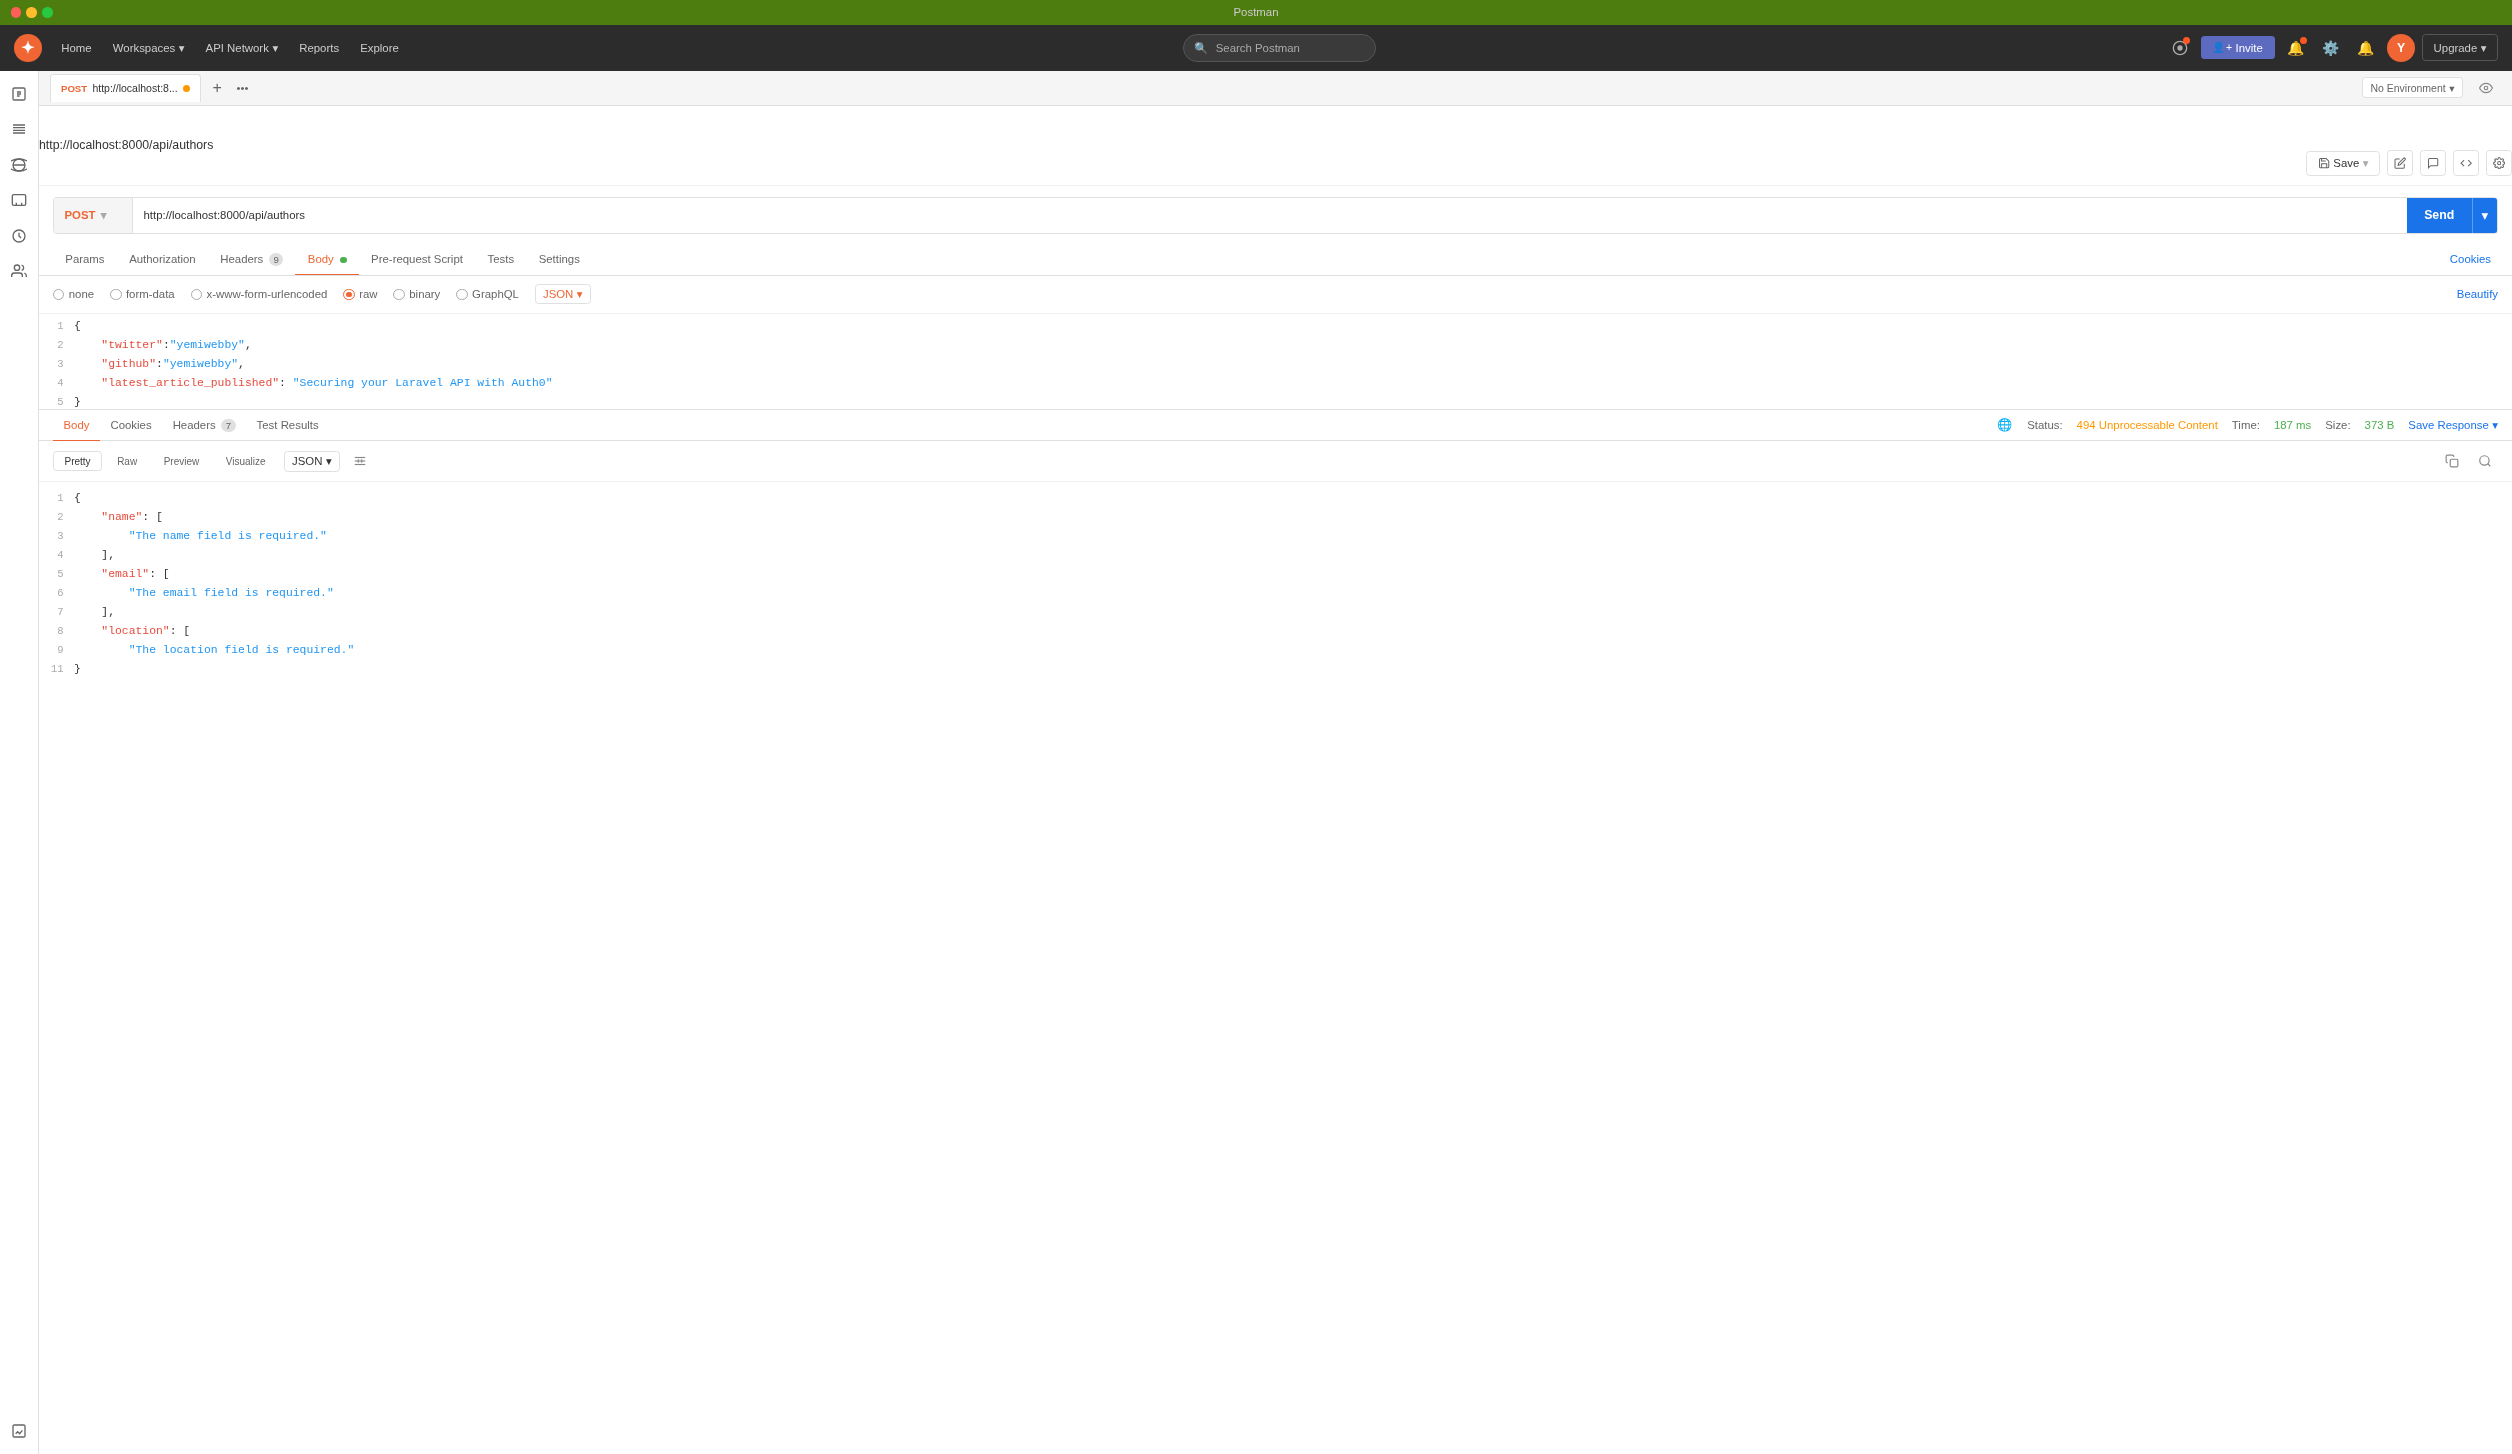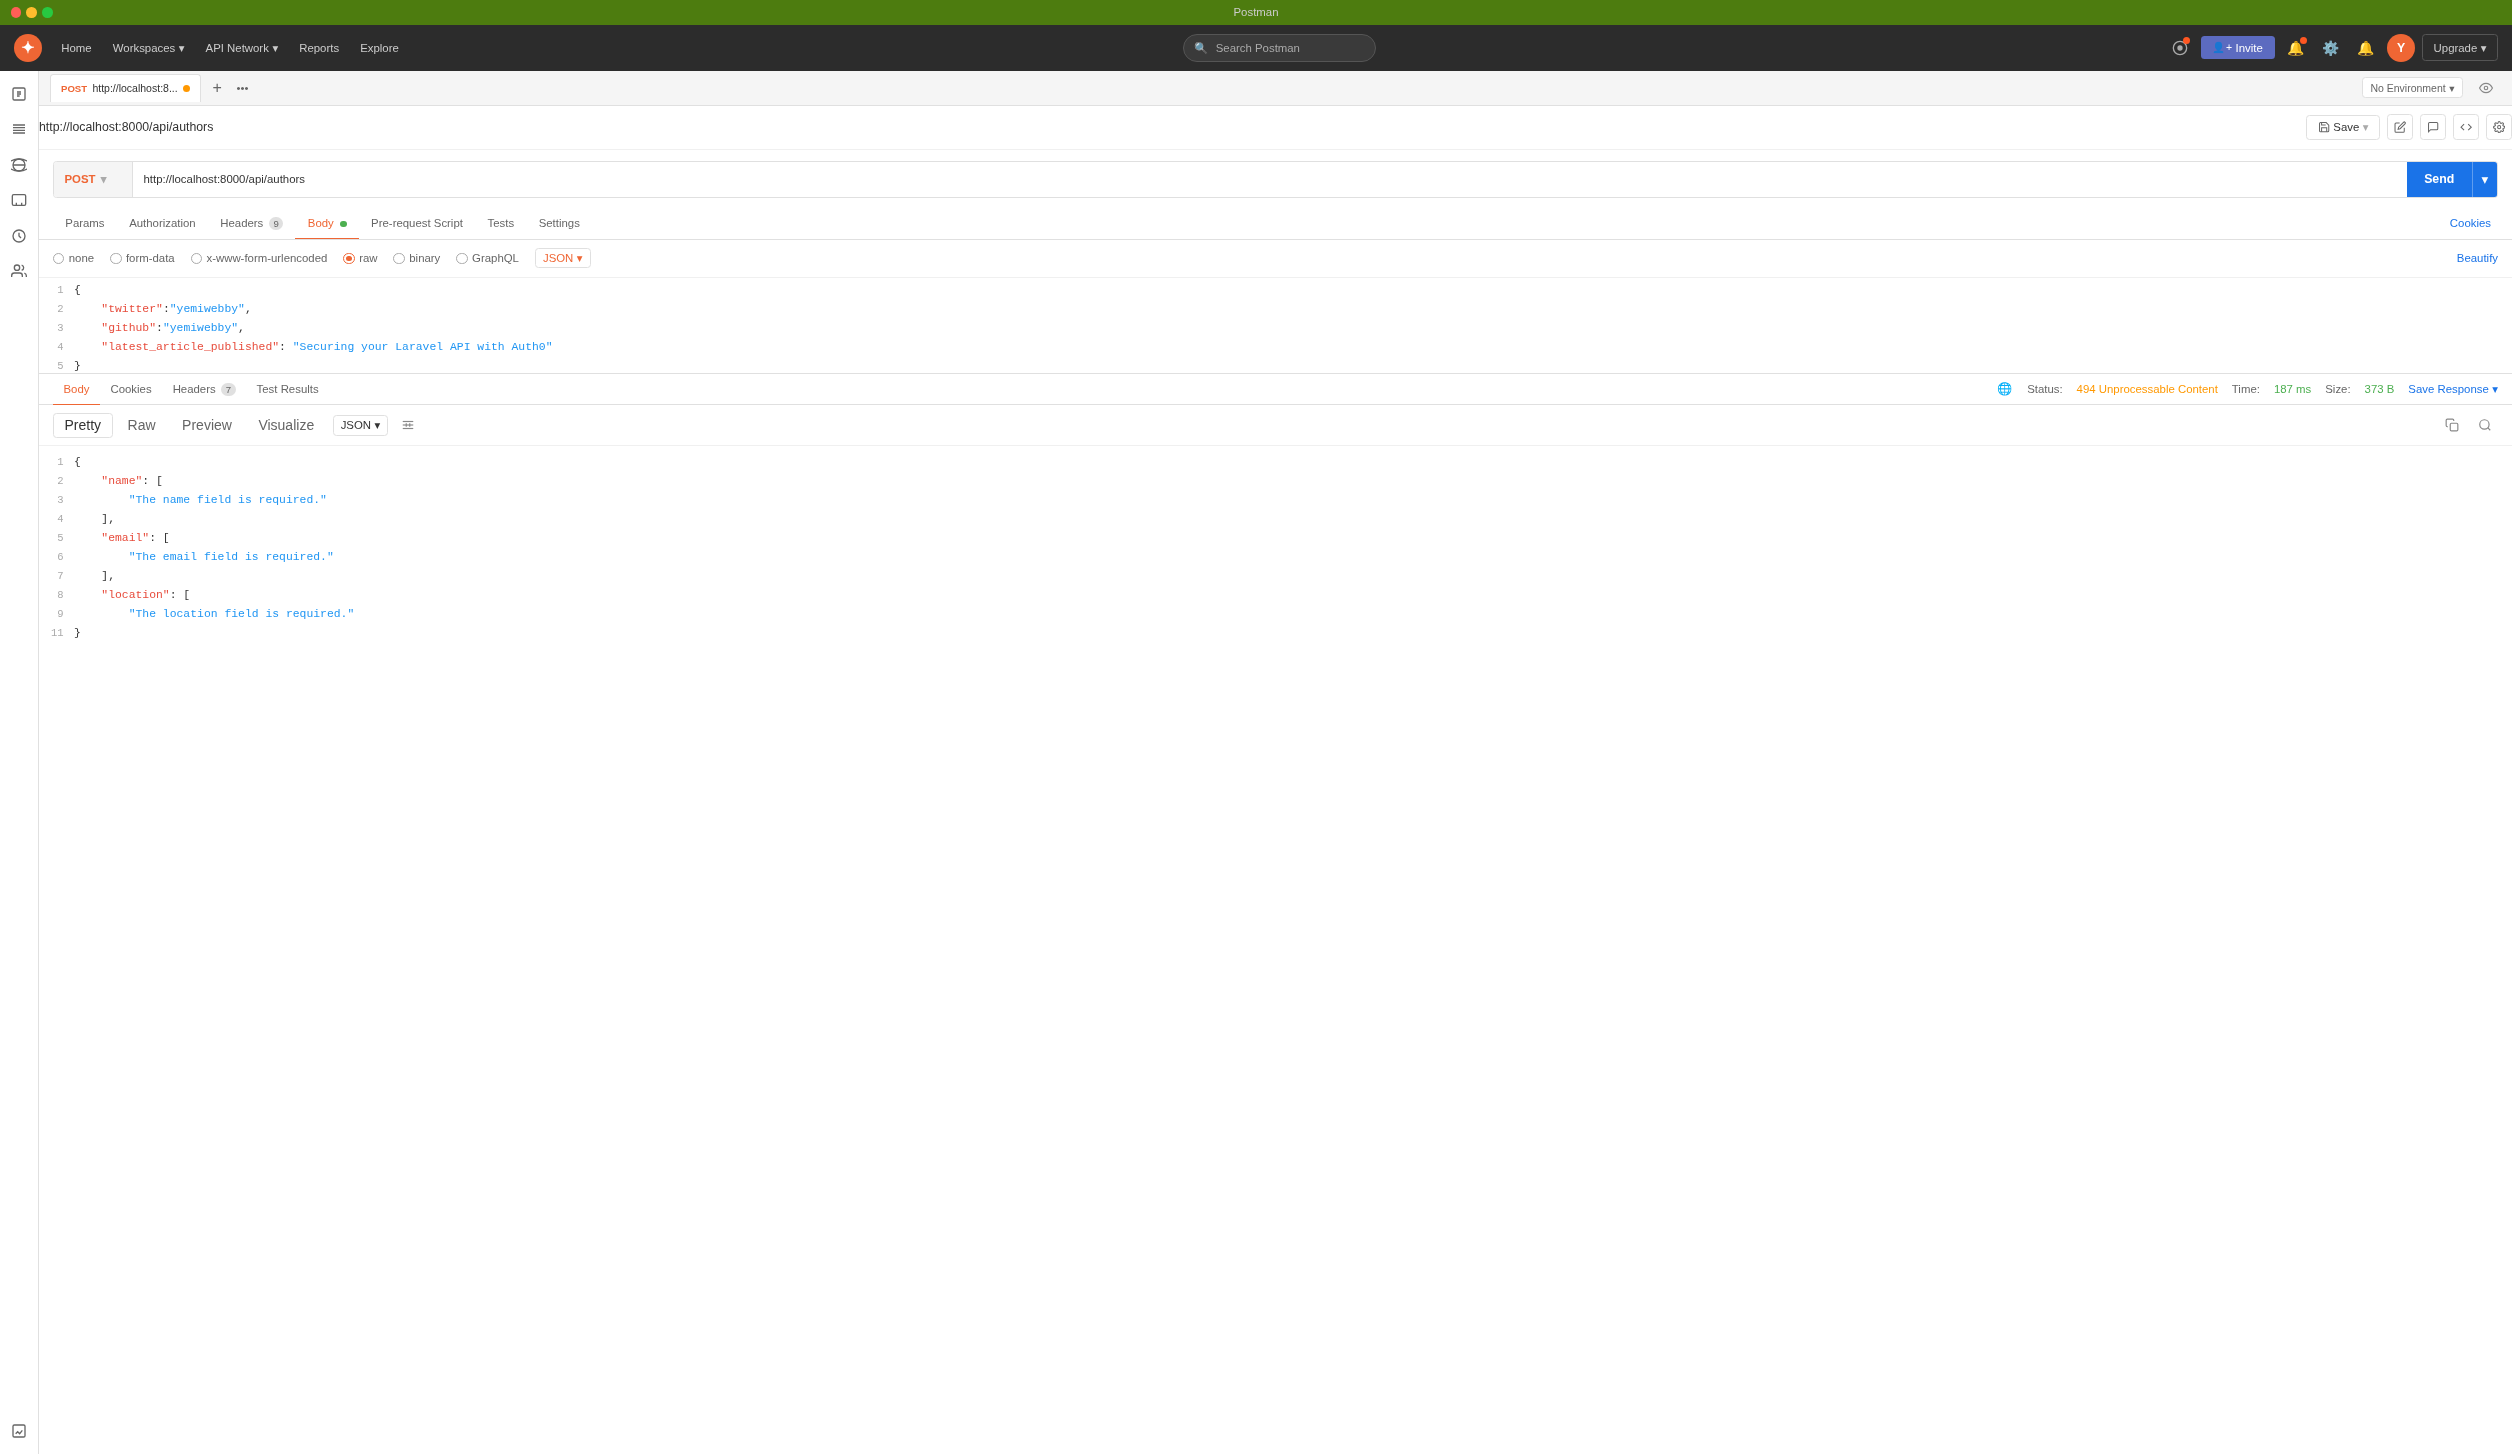--- a/index.html
+++ b/index.html
@@ -128,21 +128,21 @@
       background: #fff;
     }
 
     
     .request-area { background: #fff; padding: 0 14px; flex-shrink: 0; }
     .request-title-bar {
       display: flex; align-items: center; justify-content: space-between;
       padding: 8.8px 0; border-bottom: 0.9px solid #f0f0f0;
     }
     .request-url-title { font-size: 12.3px; color: #333; }
-    .title-bar-actions { display: flex; align-items: center; gap: 7px; }
+    .title-bar-actions { display: flex; align-items: center; gap: 7px; margin-top: 36px; }
     .save-btn {
       display: flex; align-items: center; gap: 3.5px;
       background: #fff; border: 0.9px solid #e0e0e0; border-radius: 3.5px;
       padding: 4.4px 10.5px; cursor: pointer; font-size: 11.4px; color: #333;
     }
     .icon-btn-sm {
       width: 26px; height: 26px; display: flex; align-items: center; justify-content: center;
       border: 0.9px solid #e0e0e0; border-radius: 3.5px; cursor: pointer; color: #666; font-size: 12.3px;
     }
 
@@ -263,21 +263,21 @@
       display: flex; align-items: center; gap: 3.5px;
     }
 
     
     .response-body-toolbar {
       display: flex; align-items: center; gap: 3.5px; padding: 7px 14px;
       border-bottom: 0.9px solid #f0f0f0; flex-shrink: 0; background: #fff;
     }
     .format-tab {
       padding: 3.5px 10.5px; border-radius: 3.5px; cursor: pointer;
-      font-size: 14px; color: #666; border: 0.9px solid transparent;
+      font-size: 10px; color: #666; border: 0.9px solid transparent;
     }
     .format-tab.active { background: #fff; border-color: #e0e0e0; color: #333; font-weight: 500; }
     .json-format-selector {
       display: flex; align-items: center; gap: 3.5px;
       color: #333; cursor: pointer; font-size: 11.4px;
       border: 0.9px solid #e0e0e0; border-radius: 3.5px; padding: 2.6px 7px;
       background: #fff; margin-left: 3.5px;
     }
     .filter-icon-btn {
       width: 26px; height: 26px; display: flex; align-items: center; justify-content: center;

